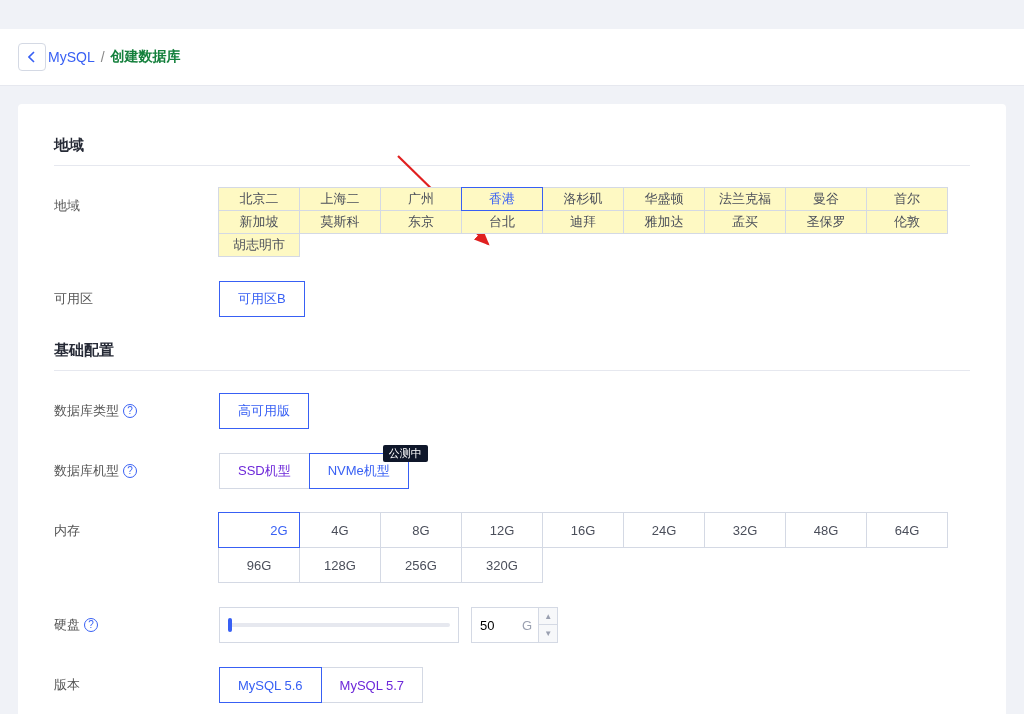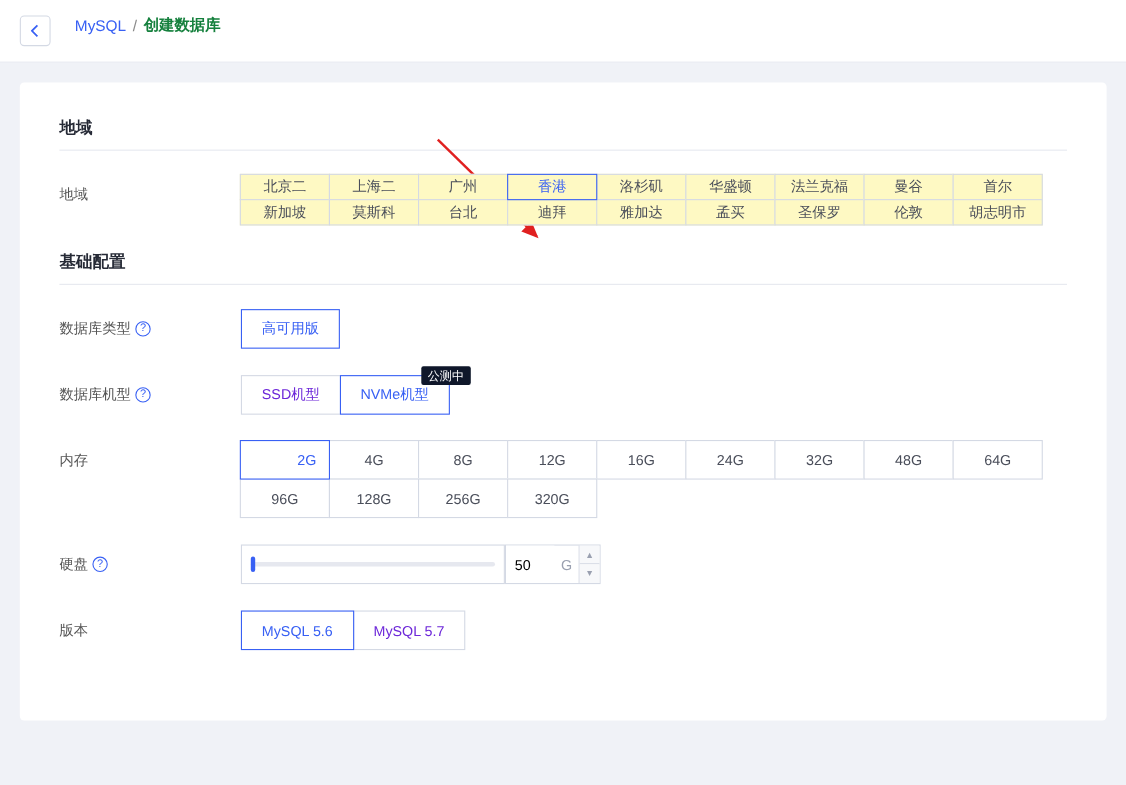--- a/index.html
+++ b/index.html
@@ -9,23 +9,24 @@
       font-size: 13px;
       color: #333;
       width: 1024px;
       height: 714px;
       overflow: hidden;
     }
     .header {
       background: #fff;
       padding: 14px 18px;
       display: flex;
-      align-items: flex-start;
-      gap: 22px;
+      align-items: center;
+      gap: 2px;
       border-bottom: 1px solid #e6e8ef;
+      margin-top: 29px;
     }
     .back-btn {
       width: 28px;
       height: 28px;
       border: 1px solid #d4d9e4;
       border-radius: 4px;
       display: flex;
       align-items: center;
       justify-content: center;
       color: #3860f4;
@@ -148,21 +149,21 @@
       display: inline-flex;
       align-items: center;
       justify-content: center;
       cursor: pointer;
       font-size: 13px;
       margin-left: -1px;
       margin-top: -1px;
     }
     .mem-btn.selected { border-color: #3860f4; color: #3860f4; z-index: 2; position: relative; padding-left: 40px; }
 
-    .disk-row { display: flex; align-items: flex-start; }
+    .disk-row { display: flex; gap: 12px; align-items: flex-start; }
     .slider-wrap {
       width: 240px;
       height: 36px;
       border: 1px solid #d4d9e4;
       display: flex;
       align-items: center;
       padding: 0 8px;
       position: relative;
     }
     .slider-track {
@@ -260,31 +261,40 @@
             <button class="opt-btn">上海二</button>
             <button class="opt-btn">广州</button>
             <button class="opt-btn selected">香港</button>
             <button class="opt-btn">洛杉矶</button>
             <button class="opt-btn">华盛顿</button>
             <button class="opt-btn">法兰克福</button>
             <button class="opt-btn">曼谷</button>
             <button class="opt-btn">首尔</button>
             <button class="opt-btn">新加坡</button>
             <button class="opt-btn">莫斯科</button>
+            <button class="opt-btn">东京</button>
             <button class="opt-btn">台北</button>
             <button class="opt-btn">迪拜</button>
             <button class="opt-btn">雅加达</button>
             <button class="opt-btn">孟买</button>
             <button class="opt-btn">圣保罗</button>
             <button class="opt-btn">伦敦</button>
             <button class="opt-btn">胡志明市</button>
           </div>
       </div>
     </div>
 
+    <div class="form-row">
+      <div class="form-label">可用区</div>
+      <div class="form-value">
+        <div class="pill-row" id="zone-row">
+            <button class="chip-btn selected">可用区B</button>
+          </div>
+      </div>
+    </div>
 
     <div class="section-title">基础配置</div>
 
     <div class="form-row">
       <div class="form-label">
         <span>数据库类型</span>
         <span class="help-icon">?</span>
       </div>
       <div class="form-value">
         <div class="pill-row" id="dbtype-row">

